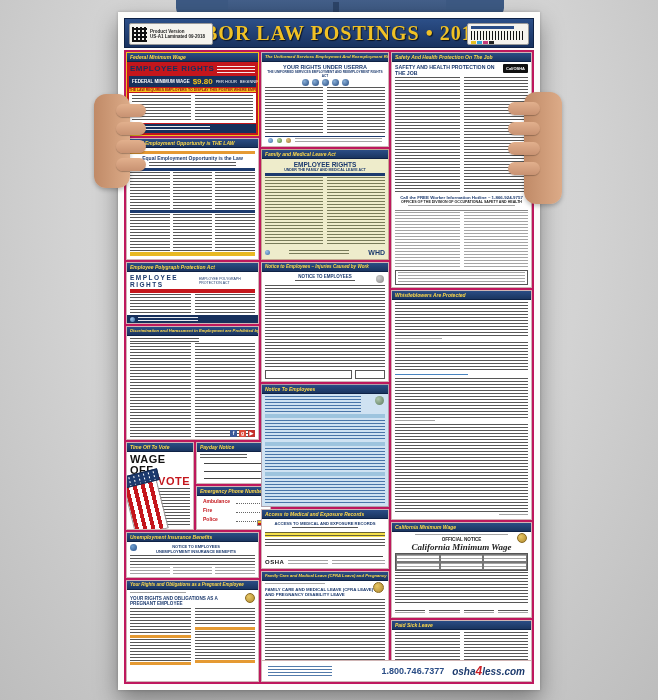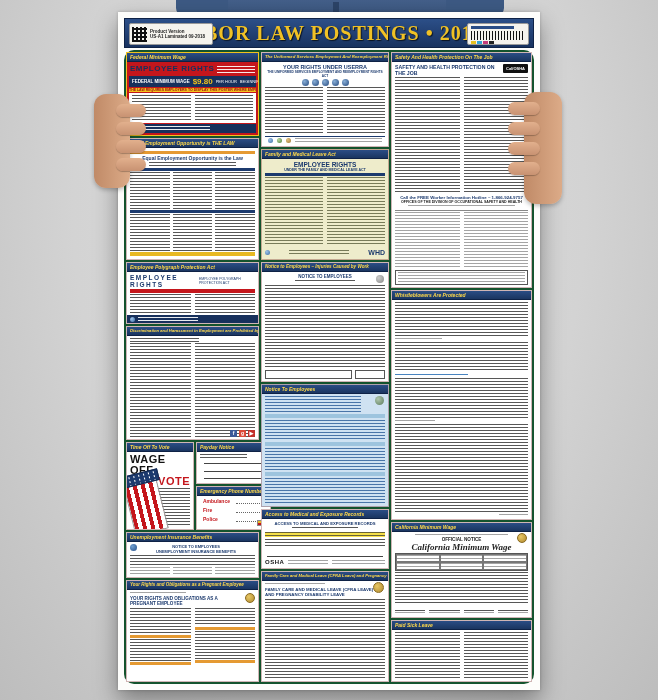--- a/index.html
+++ b/index.html
@@ -28,21 +28,21 @@
   .qr { width:15px; height:15px; background:
         repeating-linear-gradient(0deg,#111 0 2px,transparent 2px 4px),
         repeating-linear-gradient(90deg,#111 0 2px,#f6f4ee 2px 4px); flex:none; }
   .prodtxt { font-size:4.5px; line-height:5.5px; color:#222; font-weight:bold; }
   .upcbox { position:absolute; right:4px; top:4px; width:62px; height:22px; background:#f6f4ee; border:1px solid #999; border-radius:2px; padding:2px 3px; }
   .upc-line { height:3px; background:#2a4d86; width:80%; margin-bottom:2px; }
   .upc { height:9px; background:repeating-linear-gradient(90deg,#111 0 1px,transparent 1px 3px); }
   .chips { display:flex; gap:1px; margin-top:1px; }
   .chip { width:5px; height:3px; }
 
-  .pbody { position:relative; margin-top:2px; background:#14532d; padding:2px; height:634px;border-radius:10px; }
+  .pbody { position:relative; margin-top:2px; background:#be185d; padding:2px; height:634px; }
   .cols { display:flex; gap:2px; height:100%; }
   .col { display:flex; flex-direction:column; gap:2px; height:100%; }
   .col-l { width:133px; } .col-m { width:128px; } .col-r { flex:1; }
 
   .p { background:#fff; border:1px solid rgba(100,10,10,.3); position:relative; overflow:hidden; display:flex; flex-direction:column; flex:none; }
   .sh { flex:none; background:linear-gradient(180deg,#2b4d85,#1a3560); color:#ffd94a; font-size:5px; line-height:8px; height:9px; font-weight:bold; font-style:italic; padding:0 3px; white-space:nowrap; overflow:hidden; border-bottom:1px solid #0e2246; }
   .pad { padding:2px 3px; flex:1; display:flex; flex-direction:column; min-height:0; }
 
   
   .tl { background-image:repeating-linear-gradient(180deg, rgba(45,45,45,.8) 0 1px, transparent 1px 3px); }
@@ -514,20 +514,28 @@
             <div class="pad">
               <div class="cols2">
                 <div class="cl tl"></div>
                 <div class="cl tl"></div>
               </div>
             </div>
           </div>
         </div>
       </div>
 
+      <div class="footerbar">
+        <div class="tl-blue" style="height:10px;width:64px"></div>
+        <div style="flex:1"></div>
+        <div class="brandphone">1.800.746.7377</div>
+        <div class="brandsite">
+          <span class="b">osha</span><span class="r">4</span><span class="b">less.com</span>
+        </div>
+      </div>
     </div>
   </div>
 
   <div class="hand hand-left">
     <div class="palm"></div>
     <div class="finger" style="top:10px"></div>
     <div class="finger" style="top:28px"></div>
     <div class="finger" style="top:46px"></div>
     <div class="finger" style="top:64px"></div>
   </div>

